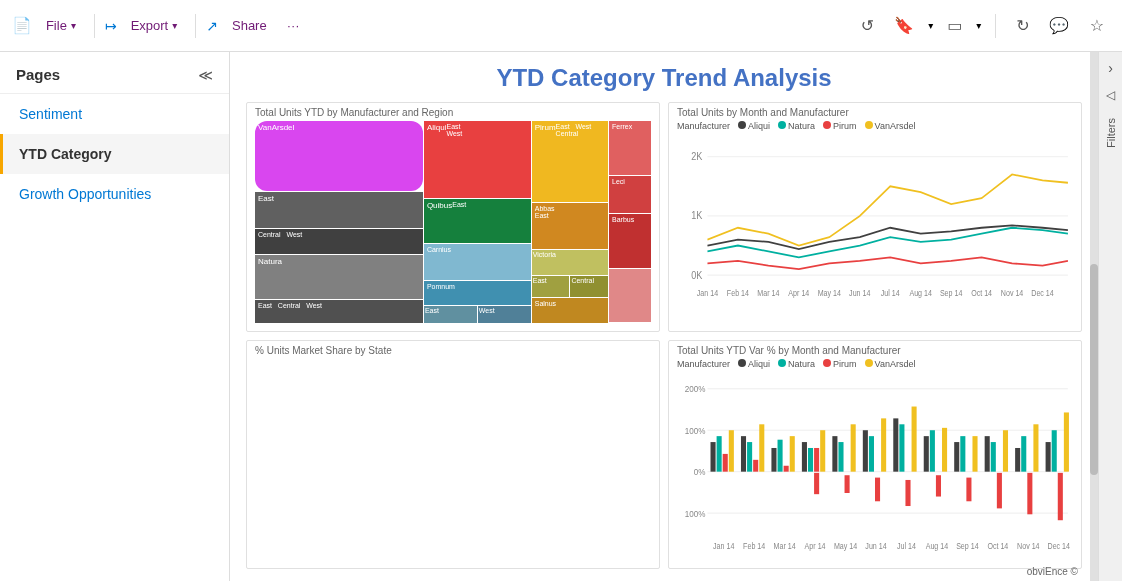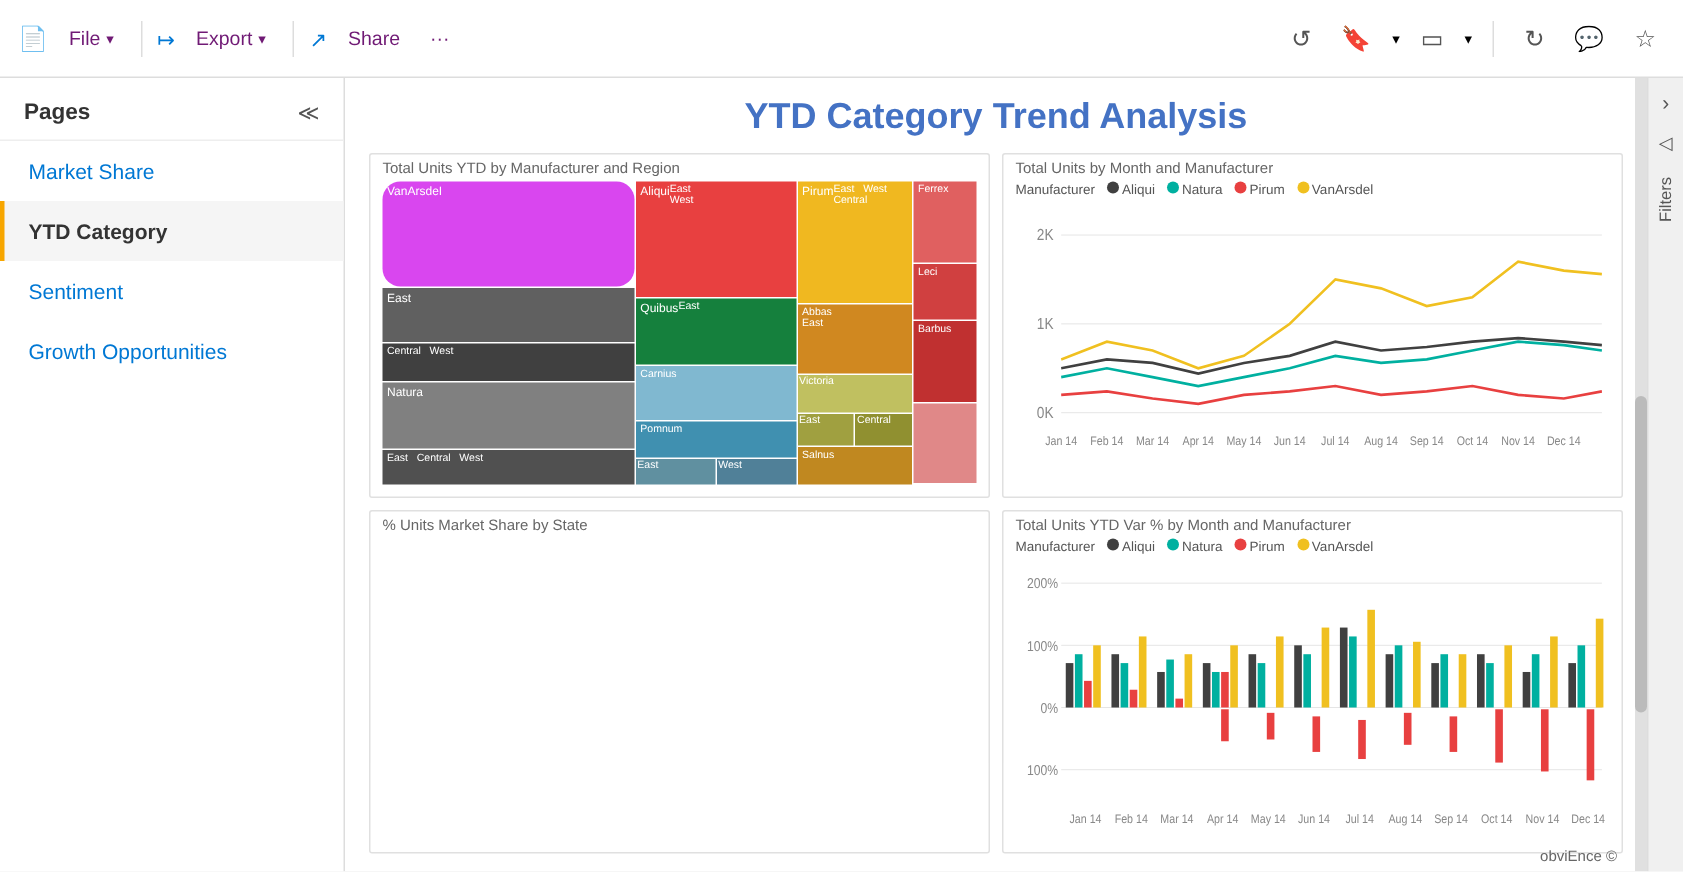--- a/index.html
+++ b/index.html
@@ -240,27 +240,24 @@
 </div>
 
 <div class="main">
 
   <div class="sidebar">
     <div class="sidebar-header">
       <span class="sidebar-title">Pages</span>
       <span class="sidebar-collapse">≪</span>
     </div>
     <div class="sidebar-item nav-link">
-      <span>Market Share</span>
+      <span>Sentiment</span>
     </div>
     <div class="sidebar-item active">
       <span>YTD Category</span>
-    </div>
-    <div class="sidebar-item nav-link">
-      <span>Sentiment</span>
     </div>
     <div class="sidebar-item nav-link">
       <span>Growth Opportunities</span>
     </div>
   </div>
 
   <div class="content">
     <div class="report-canvas">
       <h1 class="report-title">YTD Category Trend Analysis</h1>
 

